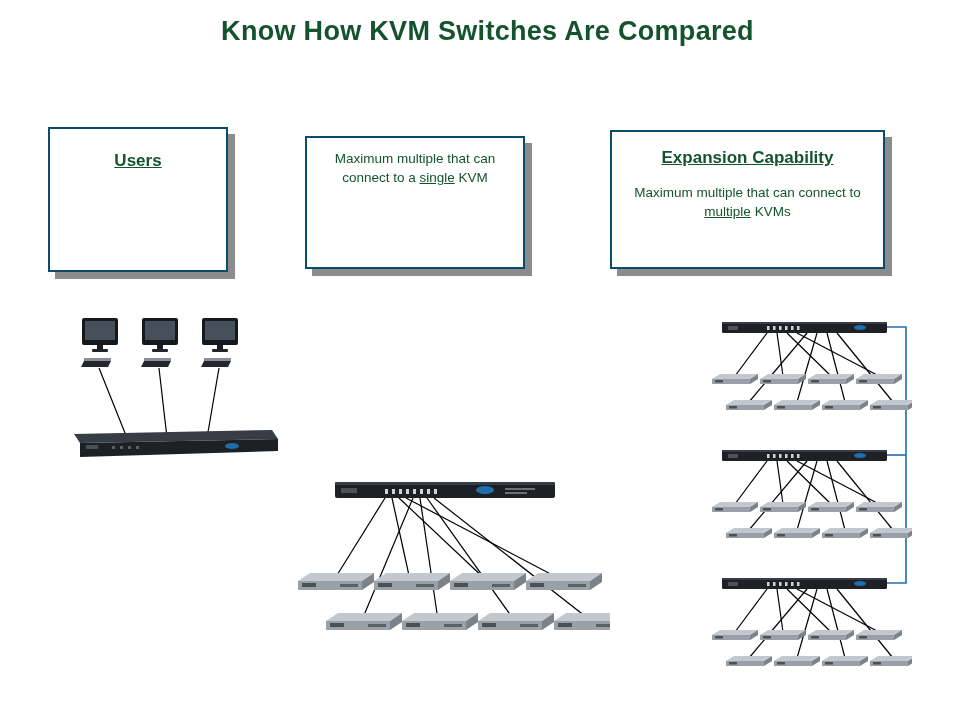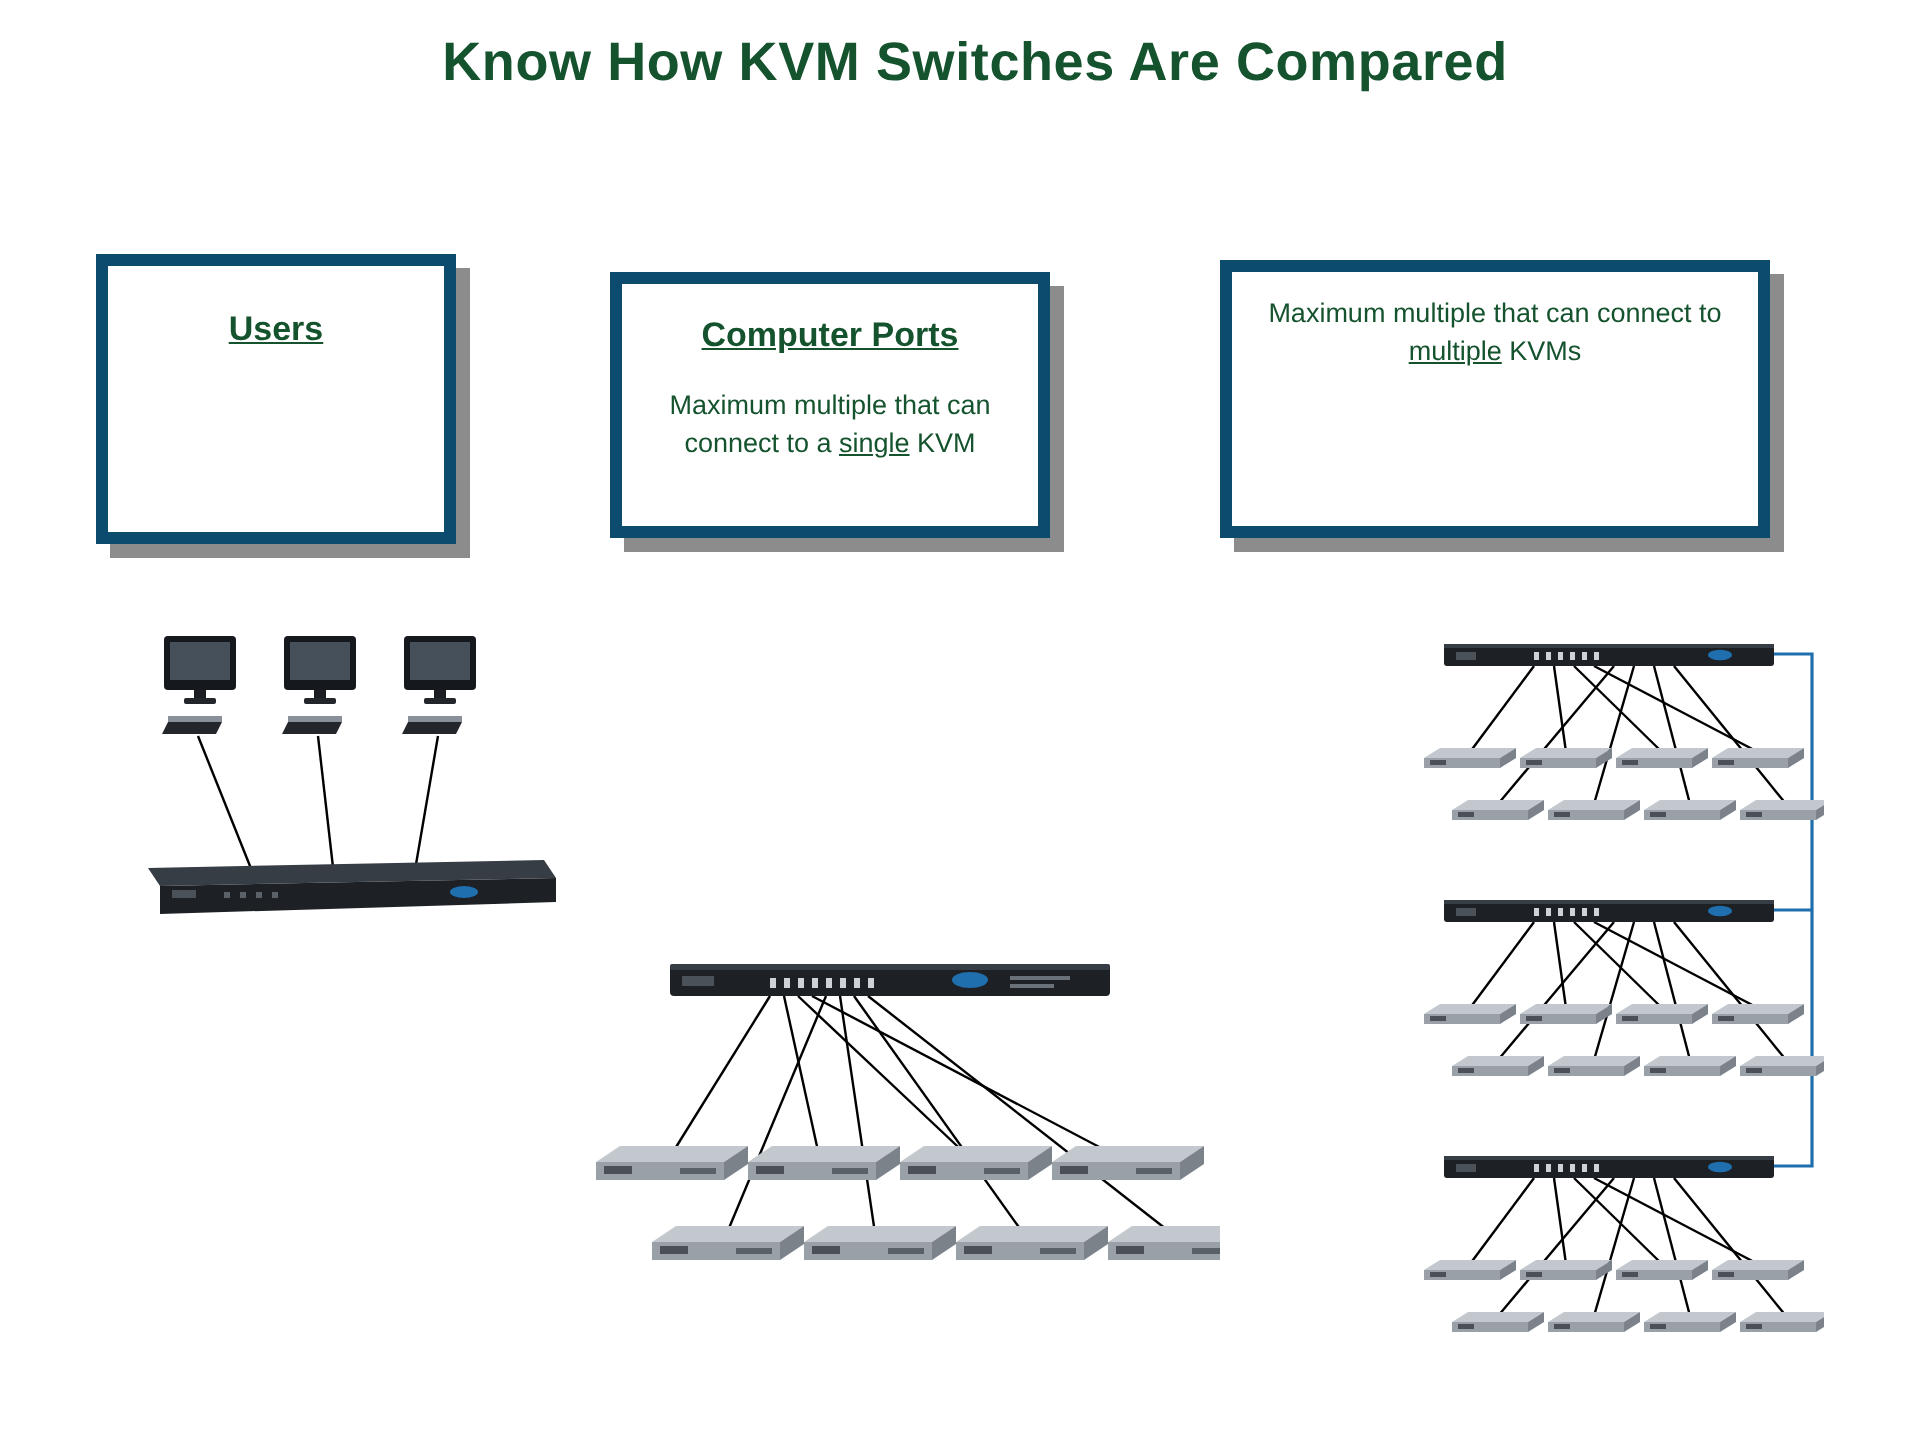--- a/index.html
+++ b/index.html
@@ -1,20 +1,20 @@
 <!DOCTYPE html>
 <html style="--accent-blue: #1f6fae; --shadow-gray: #8c8c8c; --kvm-dark: #1d2126; --kvm-top: #363d45; --server-top: #c3c8ce; --server-front: #99a0a8; --server-side: #7b828a; --screen-gray: #45505b; --cable-black: #000000;"><head>
 <meta charset="utf-8">
 <style>
   html,body{margin:0;padding:0;background:#ffffff;}
   .page{position:relative;width:960px;height:720px;background:#fff;overflow:hidden;
         font-family:"Liberation Sans",sans-serif;color:#14532d;padding-left:15px;}
   .title{position:absolute;top:16px;left:0;width:100%;text-align:center;
          font-size:27px;font-weight:800;letter-spacing:.3px;}
-  .card{position:absolute;background:#fff;border:6px solid #0c4a6e;box-sizing:border-box;
+  .card{position:absolute;background:#fff;border:2px solid #0c4a6e;box-sizing:border-box;
         box-shadow:7px 7px 0 0 var(--shadow-gray);text-align:center;padding:12px 10px;}
   .card h2{margin:4px 0 16px 0;font-size:17px;font-weight:700;text-decoration:underline;}
   .card .body{font-size:13.5px;line-height:1.4;}
   .u{text-decoration:underline;}
   #card-users{left:48px;top:127px;width:180px;height:145px;}
   #card-users h2{margin-top:10px;}
   #card-ports{left:305px;top:136px;width:220px;height:133px;}
   #card-expansion{left:610px;top:130px;width:275px;height:139px;}
   .illus{position:absolute;}
   #illus-users{left:72px;top:318px;}
@@ -31,25 +31,25 @@
 
 <div class="page">
 
   <div class="title">Know How KVM Switches Are Compared</div>
 
   <div class="card" id="card-users">
     <h2>Users</h2>
   </div>
 
   <div class="card" id="card-ports">
-    <h2>Computer Ports</h2>
     <div class="body"><span>Maximum multiple that can connect to a </span><span class="u">single</span><span> KVM</span></div>
   </div>
 
   <div class="card" id="card-expansion">
+    <h2>Expansion Capability</h2>
     <div class="body"><span>Maximum multiple that can connect to </span><span class="u">multiple</span><span> KVMs</span></div>
   </div>
 
   <svg class="illus" id="illus-users" width="210" height="150" viewBox="0 0 210 150">
     <defs>
       <g id="console">
         <rect x="0" y="0" width="36" height="27" rx="2" fill="#15181c"></rect>
         <rect x="3" y="3" width="30" height="19" class="f-screen"></rect>
         <rect x="15" y="27" width="6" height="4" fill="#1a1d21"></rect>
         <rect x="10" y="31" width="16" height="3" rx="1" fill="#22262b"></rect>

